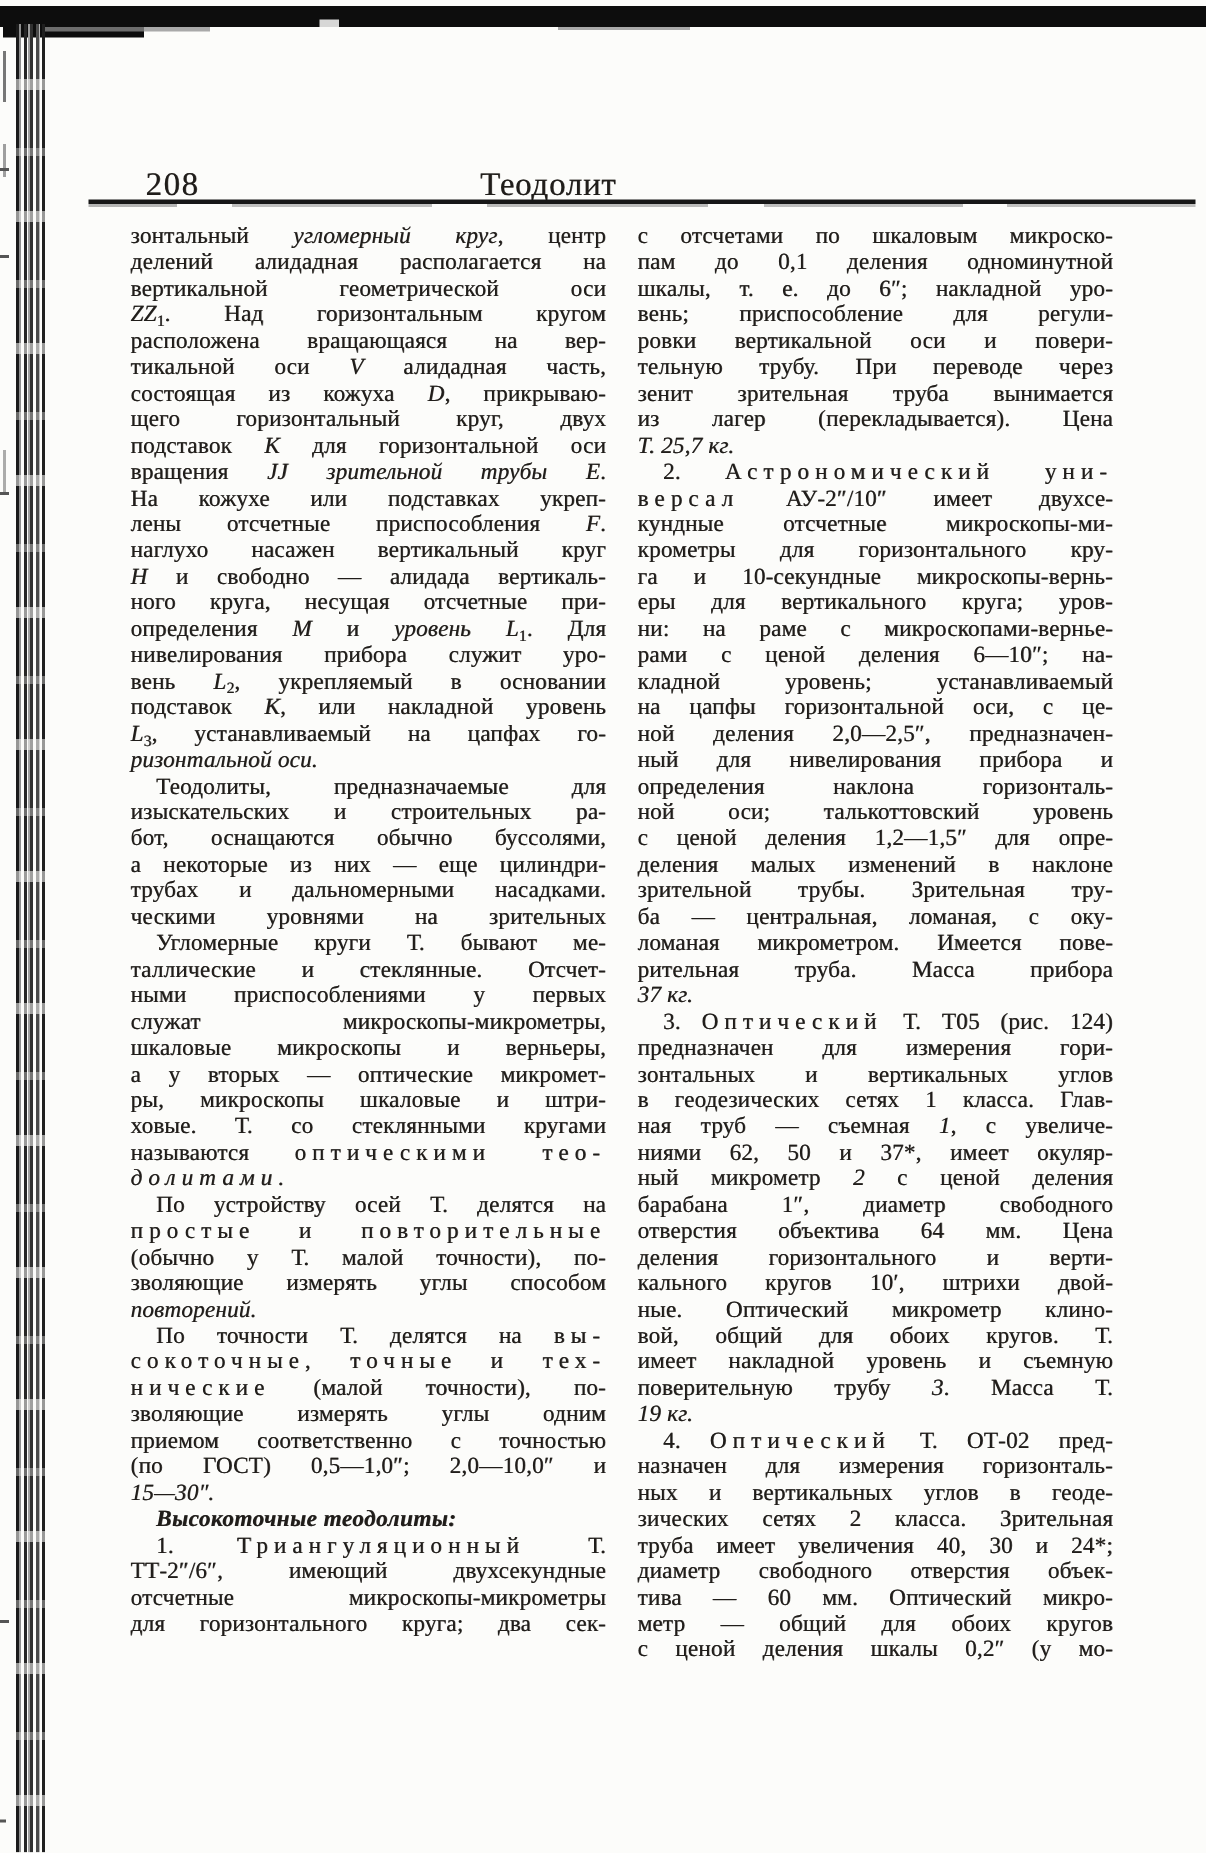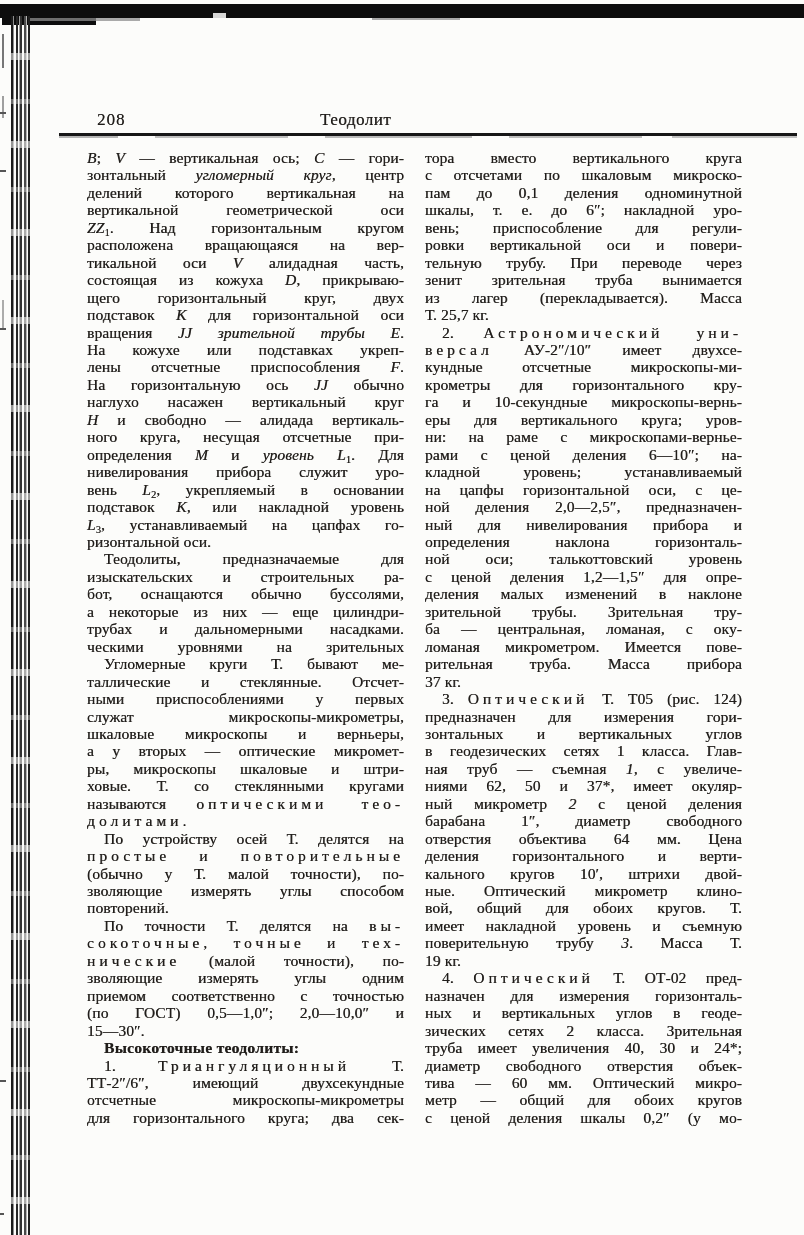--- a/index.html
+++ b/index.html
@@ -20,38 +20,38 @@
         #262626 7px 9px, transparent 9px 10px, #9e9e9e 10px 11px, #303030 11px 13px, transparent 13px 15px,
         #4a4a4a 15px 17px, #b3b3b3 17px 18px, transparent 18px 19px, #1f1f1f 19px 21px, transparent 21px 23px);}
   .edge-dash{position:absolute;left:2px;width:2px;background:#777;}
   .edge-dash.d1{top:34px;height:34px;}
   .edge-dash.d2{top:96px;height:22px;opacity:.7;}
   .edge-dash.d3{top:300px;height:30px;opacity:.6;}
   .tick{position:absolute;left:0;width:6px;height:2px;background:#555;}
   .tick.t1{top:112px;}.tick.t2{top:170px;}.tick.t3{top:328px;}.tick.t4{top:1080px;}.tick.t5{top:1213px;width:4px;}
 
   
-  .pagehead{position:absolute;top:110px;left:0;width:804px;height:24px;font-size:17px;
+  .pagehead{position:absolute;top:110px;left:0;width:804px;height:24px;font-size:22px;
             text-shadow:.35px 0 0 rgba(32,29,26,.7);}
   .pagenum{position:absolute;left:97px;top:0;letter-spacing:1px;}
   .runtitle{position:absolute;left:320px;top:0;letter-spacing:.5px;text-align:right;}
   .rule{position:absolute;left:59px;top:133px;width:738px;height:3px;background:#171717;}
   .rule::after{content:"";position:absolute;left:0;top:3px;width:100%;height:2px;opacity:.55;
     background:linear-gradient(to right,#7a7a7a 0 8%,transparent 8% 13%,#8d8d8d 13% 31%,transparent 31% 36%,
       #848484 36% 56%,transparent 56% 61%,#8a8a8a 61% 79%,transparent 79% 83%,#909090 83% 100%);}
 
   
   .columns{position:absolute;top:149px;left:0;width:804px;}
   .col{position:absolute;top:0;width:317px;font-size:15.5px;line-height:17.45px;
        letter-spacing:.1px;text-shadow:.35px 0 0 rgba(32,29,26,.72);}
   .col[data-col="0"]{left:87px;}
   .col[data-col="1"]{left:425px;}
   .line{min-height:17.45px;}
   .line.j{text-align:justify;text-align-last:justify;}
-  .line.nj{text-align:left;text-align-last:left;}
+  .line.nj{text-align:left;text-align-last:left;font-style:italic;}
   .line.in{text-indent:17px;}
   .seg-n{}
   .seg-i{font-style:italic;}
   .seg-b{font-weight:700;letter-spacing:.3px;margin-top:12px;}
   .seg-s{letter-spacing:4px;text-align:right;}
   sub.seg-sub{font-size:10.5px;line-height:0;vertical-align:-3px;letter-spacing:0;}
 </style>
 </head>
 <body>
 
@@ -72,34 +72,32 @@
   <div class="tick t5"></div>
 
   <header class="pagehead">
     <span class="pagenum">208</span>
     <span class="runtitle">Теодолит</span>
   </header>
   <div class="rule"></div>
 
   <main class="columns">
     <div class="col" data-col="0">
-        <div class="line j"><span class="seg-i">В</span><span class="seg-n">; </span><span class="seg-i">V</span><span class="seg-n"> — вертикальная ось; </span><span class="seg-i">С</span><span class="seg-n"> — гори-</span></div>
         <div class="line j"><span class="seg-n">зонтальный </span><span class="seg-i">угломерный круг</span><span class="seg-n">, центр</span></div>
-        <div class="line j"><span class="seg-n">делений которого вертикальная на</span></div>
+        <div class="line j"><span class="seg-n">делений алидадная располагается на</span></div>
         <div class="line j"><span class="seg-n">вертикальной геометрической оси</span></div>
         <div class="line j"><span class="seg-i">ZZ</span><sub class="seg-sub">1</sub><span class="seg-n">. Над горизонтальным кругом</span></div>
         <div class="line j"><span class="seg-n">расположена вращающаяся на вер-</span></div>
         <div class="line j"><span class="seg-n">тикальной оси </span><span class="seg-i">V</span><span class="seg-n"> алидадная часть,</span></div>
         <div class="line j"><span class="seg-n">состоящая из кожуха </span><span class="seg-i">D</span><span class="seg-n">, прикрываю-</span></div>
         <div class="line j"><span class="seg-n">щего горизонтальный круг, двух</span></div>
         <div class="line j"><span class="seg-n">подставок </span><span class="seg-i">К</span><span class="seg-n"> для горизонтальной оси</span></div>
         <div class="line j"><span class="seg-n">вращения </span><span class="seg-i">JJ</span><span class="seg-n"> </span><span class="seg-i">зрительной трубы</span><span class="seg-n"> </span><span class="seg-i">Е</span><span class="seg-n">.</span></div>
         <div class="line j"><span class="seg-n">На кожухе или подставках укреп-</span></div>
         <div class="line j"><span class="seg-n">лены отсчетные приспособления </span><span class="seg-i">F</span><span class="seg-n">.</span></div>
-        <div class="line j"><span class="seg-n">На горизонтальную ось </span><span class="seg-i">JJ</span><span class="seg-n"> обычно</span></div>
         <div class="line j"><span class="seg-n">наглухо насажен вертикальный круг</span></div>
         <div class="line j"><span class="seg-i">Н</span><span class="seg-n"> и свободно — алидада вертикаль-</span></div>
         <div class="line j"><span class="seg-n">ного круга, несущая отсчетные при-</span></div>
         <div class="line j"><span class="seg-n">определения </span><span class="seg-i">М</span><span class="seg-n"> и </span><span class="seg-i">уровень</span><span class="seg-n"> </span><span class="seg-i">L</span><sub class="seg-sub">1</sub><span class="seg-n">. Для</span></div>
         <div class="line j"><span class="seg-n">нивелирования прибора служит уро-</span></div>
         <div class="line j"><span class="seg-n">вень </span><span class="seg-i">L</span><sub class="seg-sub">2</sub><span class="seg-n">, укрепляемый в основании</span></div>
         <div class="line j"><span class="seg-n">подставок </span><span class="seg-i">К</span><span class="seg-n">, или накладной уровень</span></div>
         <div class="line j"><span class="seg-i">L</span><sub class="seg-sub">3</sub><span class="seg-n">, устанавливаемый на цапфах го-</span></div>
         <div class="line nj"><span class="seg-n">ризонтальной оси.</span></div>
         <div class="line j in"><span class="seg-n">Теодолиты, предназначаемые для</span></div>
@@ -130,29 +128,28 @@
         <div class="line j"><span class="seg-n">приемом соответственно с точностью</span></div>
         <div class="line j"><span class="seg-n">(по ГОСТ) 0,5—1,0″; 2,0—10,0″ и</span></div>
         <div class="line nj"><span class="seg-n">15—30″.</span></div>
         <div class="line nj in"><span class="seg-b">Высокоточные теодолиты:</span></div>
         <div class="line j in"><span class="seg-n">1. </span><span class="seg-s">Триангуляционный</span><span class="seg-n"> Т.</span></div>
         <div class="line j"><span class="seg-n">ТТ-2″/6″, имеющий двухсекундные</span></div>
         <div class="line j"><span class="seg-n">отсчетные микроскопы-микрометры</span></div>
         <div class="line j"><span class="seg-n">для горизонтального круга; два сек-</span></div>
       </div>
     <div class="col" data-col="1">
-        <div class="line j"><span class="seg-n">тора вместо вертикального круга</span></div>
         <div class="line j"><span class="seg-n">с отсчетами по шкаловым микроско-</span></div>
         <div class="line j"><span class="seg-n">пам до 0,1 деления одноминутной</span></div>
         <div class="line j"><span class="seg-n">шкалы, т. е. до 6″; накладной уро-</span></div>
         <div class="line j"><span class="seg-n">вень; приспособление для регули-</span></div>
         <div class="line j"><span class="seg-n">ровки вертикальной оси и повери-</span></div>
         <div class="line j"><span class="seg-n">тельную трубу. При переводе через</span></div>
         <div class="line j"><span class="seg-n">зенит зрительная труба вынимается</span></div>
-        <div class="line j"><span class="seg-n">из лагер (перекладывается). Масса</span></div>
+        <div class="line j"><span class="seg-n">из лагер (перекладывается). Цена</span></div>
         <div class="line nj"><span class="seg-n">Т. 25,7 кг.</span></div>
         <div class="line j in"><span class="seg-n">2. </span><span class="seg-s">Астрономический уни-</span></div>
         <div class="line j"><span class="seg-s">версал</span><span class="seg-n"> АУ-2″/10″ имеет двухсе-</span></div>
         <div class="line j"><span class="seg-n">кундные отсчетные микроскопы-ми-</span></div>
         <div class="line j"><span class="seg-n">крометры для горизонтального кру-</span></div>
         <div class="line j"><span class="seg-n">га и 10-секундные микроскопы-вернь-</span></div>
         <div class="line j"><span class="seg-n">еры для вертикального круга; уров-</span></div>
         <div class="line j"><span class="seg-n">ни: на раме с микроскопами-вернье-</span></div>
         <div class="line j"><span class="seg-n">рами с ценой деления 6—10″; на-</span></div>
         <div class="line j"><span class="seg-n">кладной уровень; устанавливаемый</span></div>

